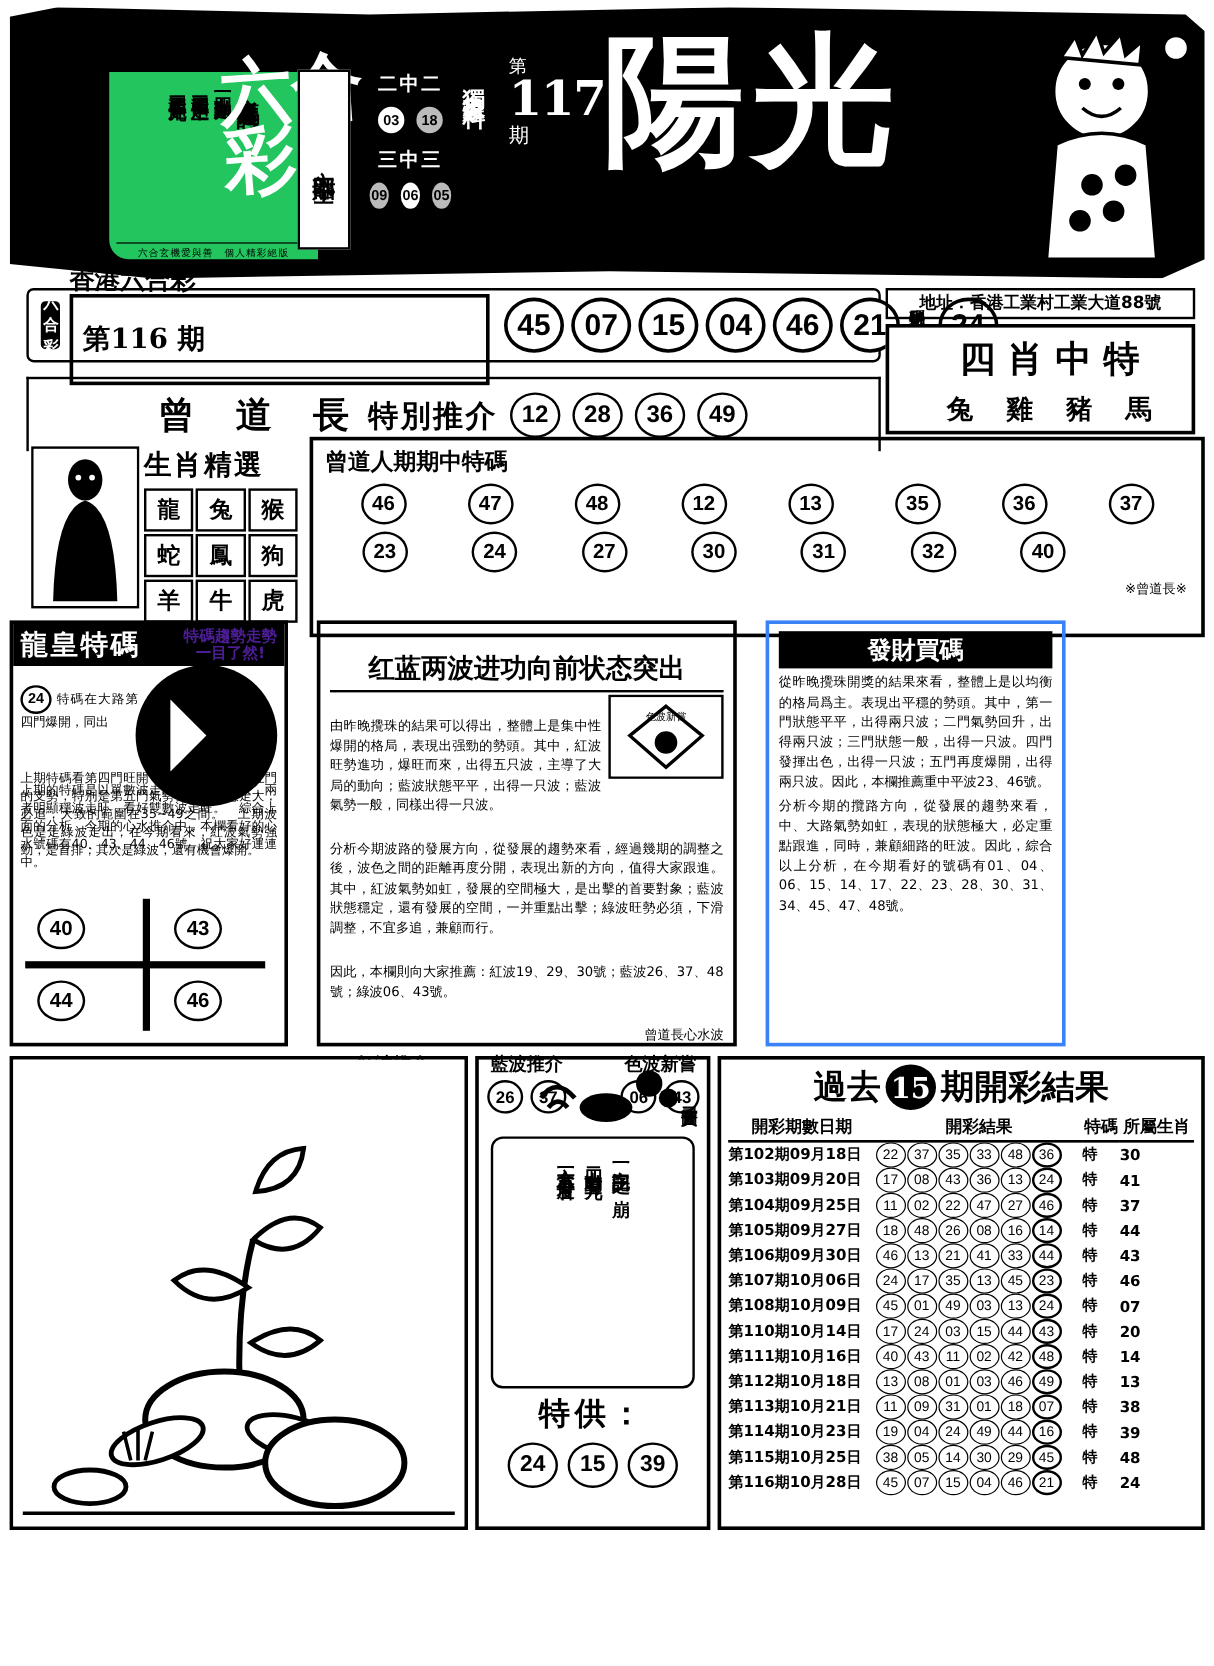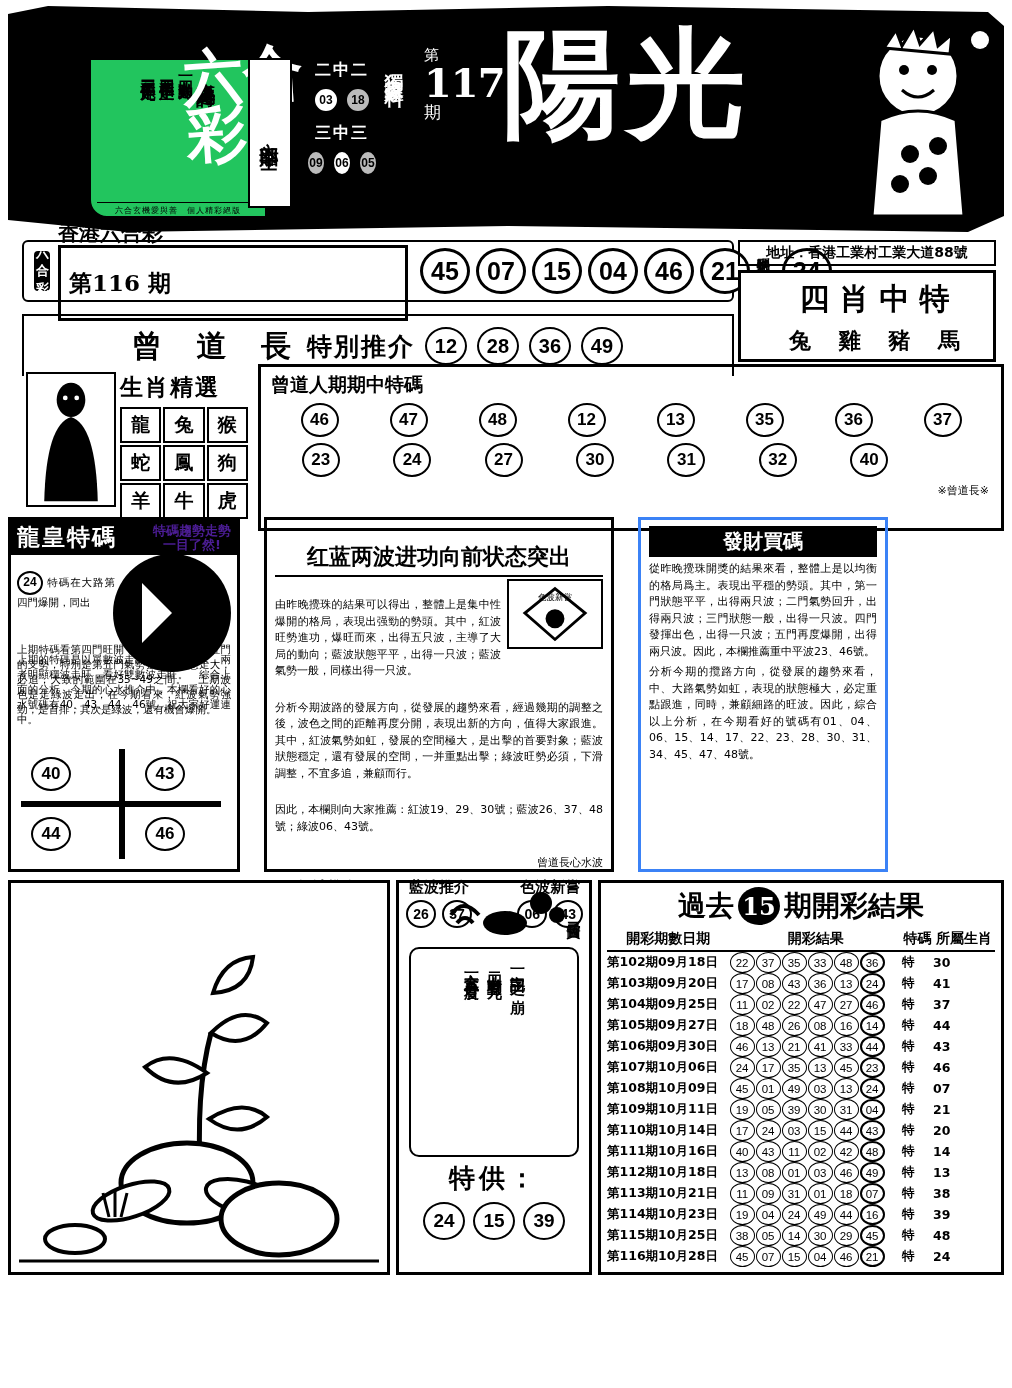--- a/index.html
+++ b/index.html
@@ -491,26 +491,20 @@
               <td class="hte">特</td>
               <td class="hsx">46</td>
             </tr>
             <tr>
               <td class="hist-date">第108期10月09日</td>
               <td><span class="hnum">45</span><span class="hnum">01</span><span class="hnum">49</span><span class="hnum">03</span><span class="hnum">13</span><span class="hnum sp">24</span></td>
               <td class="hte">特</td>
               <td class="hsx">07</td>
             </tr>
             <tr>
-              <td class="hist-date">第109期10月11日</td>
-              <td><span class="hnum">19</span><span class="hnum">05</span><span class="hnum">39</span><span class="hnum">30</span><span class="hnum">31</span><span class="hnum sp">04</span></td>
-              <td class="hte">特</td>
-              <td class="hsx">21</td>
-            </tr>
-            <tr>
               <td class="hist-date">第110期10月14日</td>
               <td><span class="hnum">17</span><span class="hnum">24</span><span class="hnum">03</span><span class="hnum">15</span><span class="hnum">44</span><span class="hnum sp">43</span></td>
               <td class="hte">特</td>
               <td class="hsx">20</td>
             </tr>
             <tr>
               <td class="hist-date">第111期10月16日</td>
               <td><span class="hnum">40</span><span class="hnum">43</span><span class="hnum">11</span><span class="hnum">02</span><span class="hnum">42</span><span class="hnum sp">48</span></td>
               <td class="hte">特</td>
               <td class="hsx">14</td>

